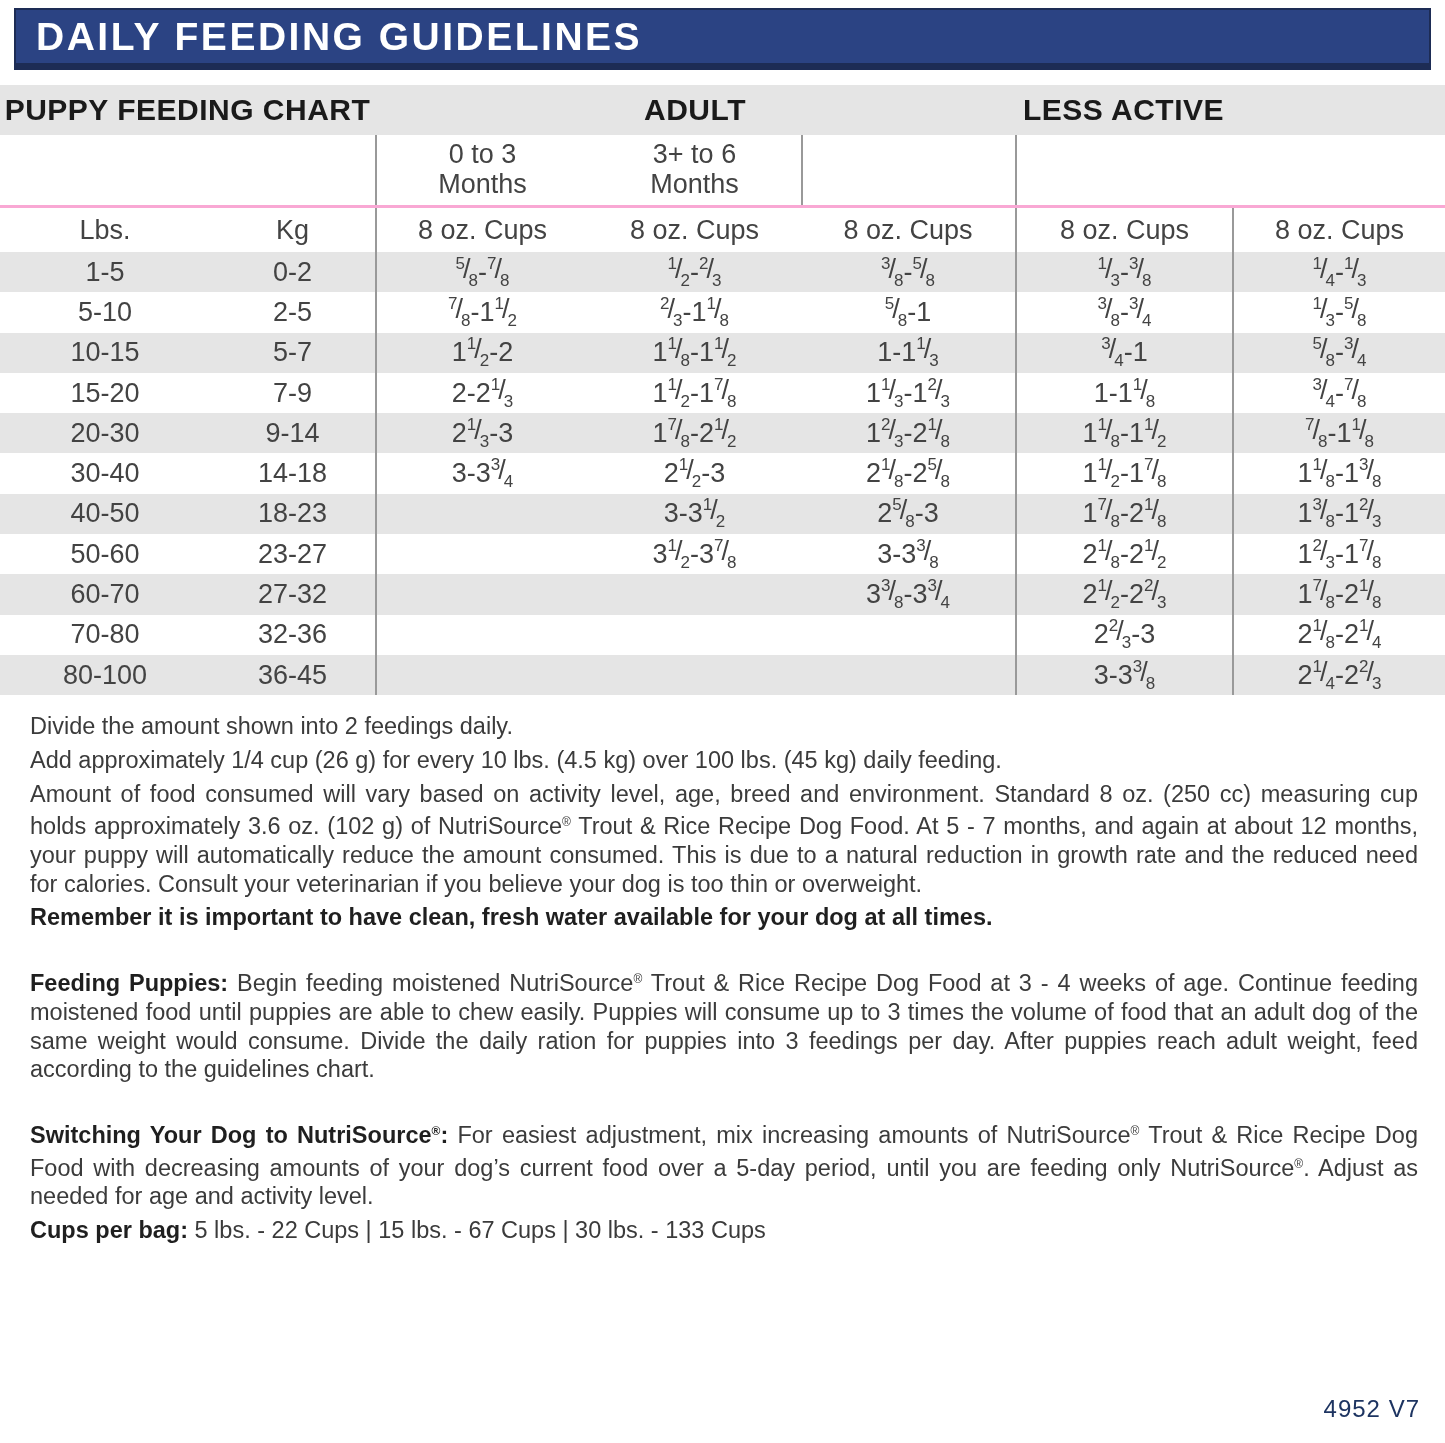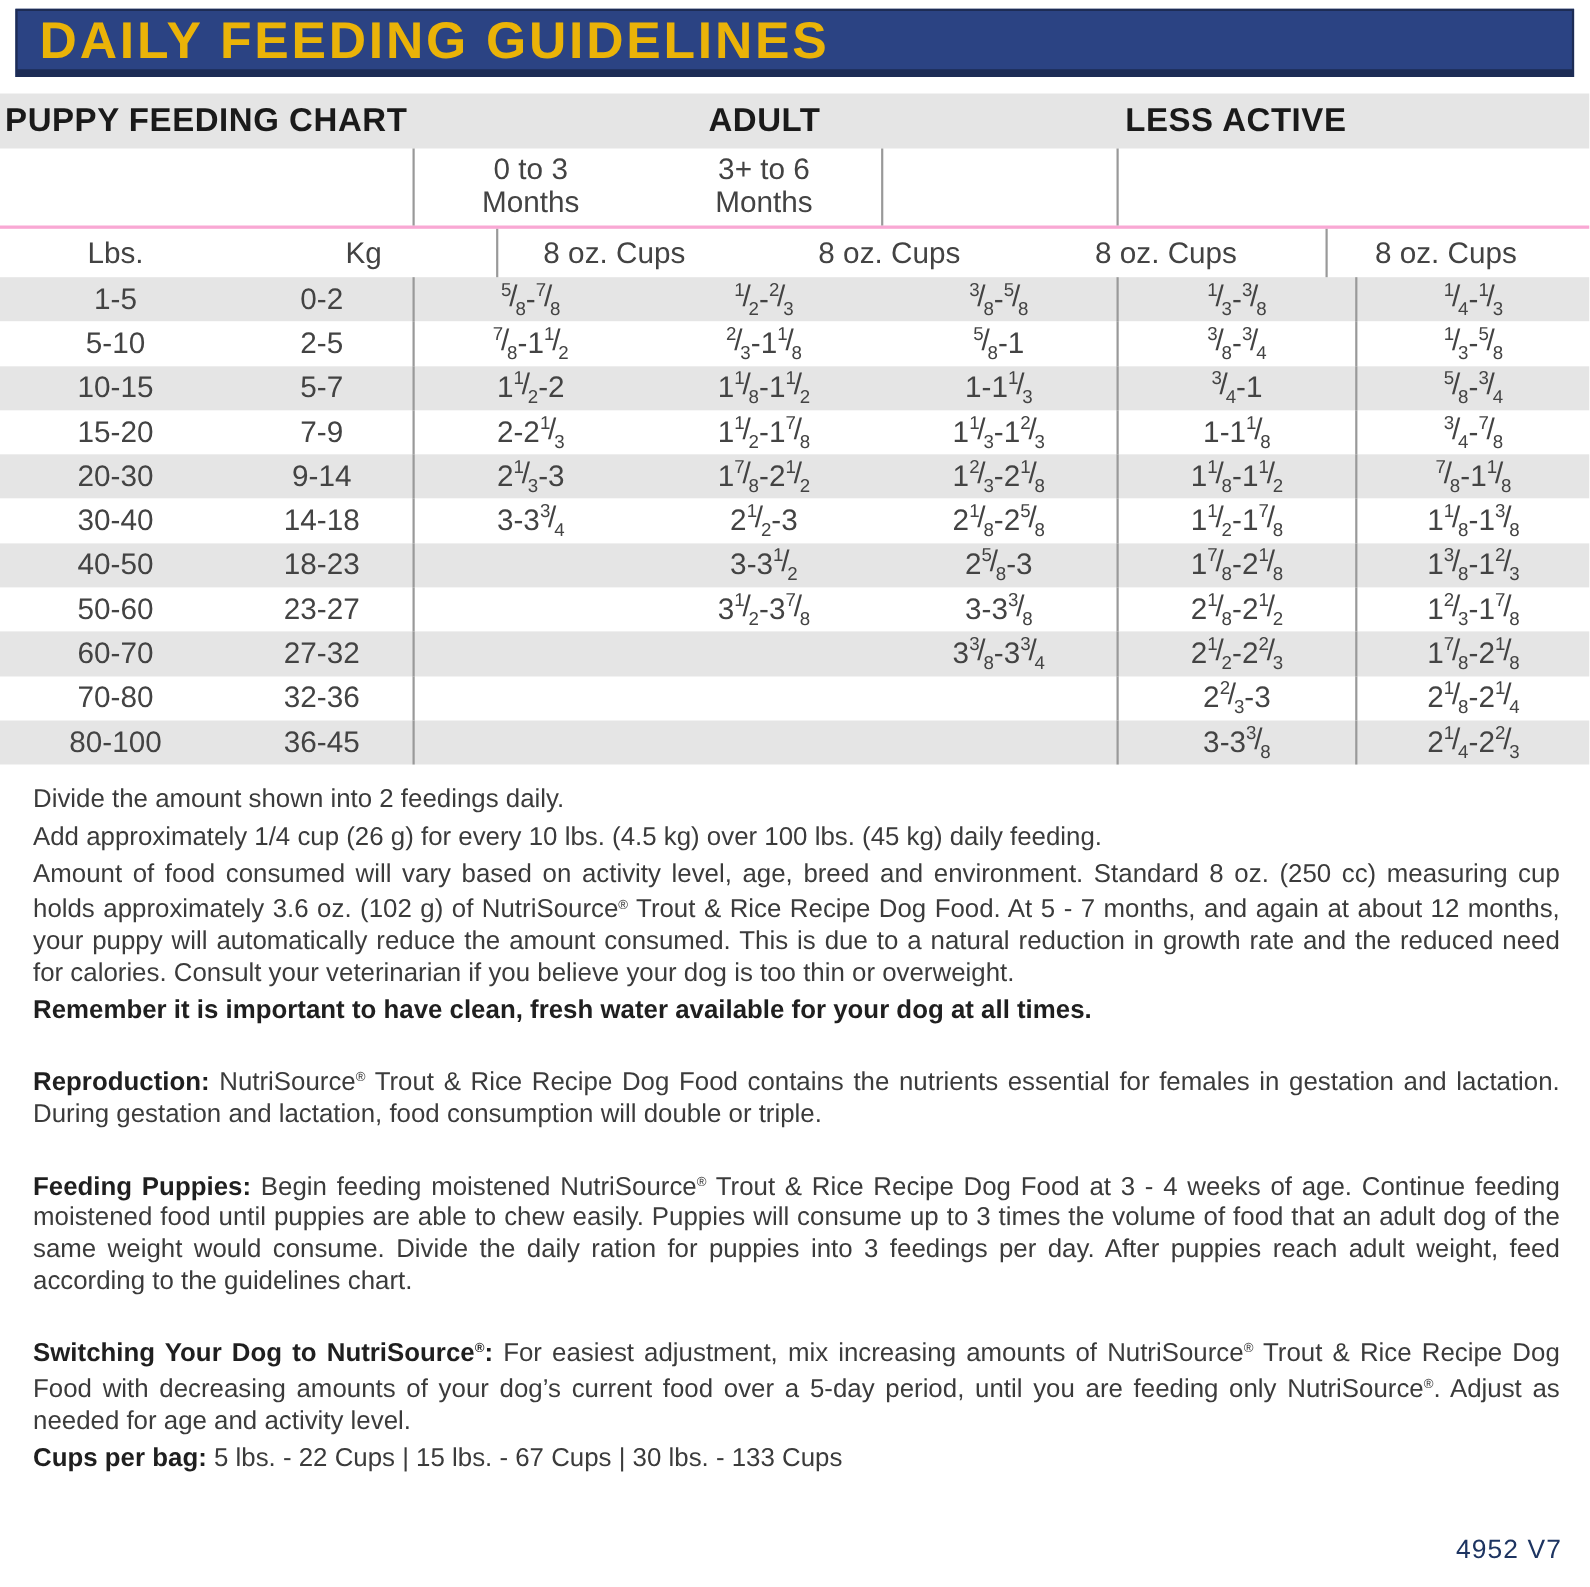--- a/index.html
+++ b/index.html
@@ -18,22 +18,22 @@
     margin:8px 14px 0 14px;
     height:62px;
     background:#2b4383;
     border:2px solid #1d2c55;
     border-bottom-width:7px;
     display:flex; align-items:center;
     padding-left:20px;
   }
   .title-bar h1 {
     margin:0;
-    color:#eab308;
-    font-size:47px;
+    color:#ffffff;
+    font-size:39px;
     font-weight:bold;
     letter-spacing:2.5px;
     line-height:1;
   }
 
   
   .ftable { width:1445px; margin-top:15px; }
   .trow {
     display:grid;
     grid-template-columns:210px 165px 213px 213px 214px 217px 213px;
@@ -44,21 +44,21 @@
     background:#e5e5e5;
     height:50px;
   }
   .band-row .gh {
     display:flex; align-items:center; justify-content:center;
     font-size:30px; font-weight:bold; color:#1a1a1a;
     letter-spacing:0.5px;
   }
   .months-row { height:73px; border-bottom:3px solid #f9a8d4; }
   .months-row .c { flex-direction:column; line-height:1.1; }
-  .cups-row { height:44px;gap:38px; }
+  .cups-row { height:44px; }
   .drow { height:40.3px; }
   .drow.stripe { background:#e5e5e5; }
   .c {
     display:flex; align-items:center; justify-content:center;
     font-size:27px; color:#434343;
   }
   .c.v { border-left:2px solid #999999; }
   .c span { white-space:pre; }
 
   
@@ -554,21 +554,20 @@
 </div>
 
 <div class="bodytext">
   <div>
       <p>Divide the amount shown into 2 feedings daily.</p>
       <p>Add approximately 1/4 cup (26 g) for every 10 lbs. (4.5 kg) over 100 lbs. (45 kg) daily feeding.</p>
       <p>Amount of food consumed will vary based on activity level, age, breed and environment. Standard 8 oz. (250 cc) measuring cup holds approximately 3.6 oz. (102 g)  of NutriSource<sup class="reg">®</sup> Trout &amp; Rice Recipe Dog Food. At 5 - 7 months, and again at about 12 months, your puppy will automatically reduce the amount consumed. This is due to a natural reduction in growth rate and the reduced need for calories. Consult your veterinarian if you believe your dog is too thin or overweight.</p>
       <p class="lead">Remember it is important to have clean, fresh water available for your dog at all times.</p>
     </div>
 
-  <p class="gap"><b class="lead">Reproduction:</b><span> NutriSource<sup class="reg">®</sup> Trout &amp; Rice Recipe Dog Food contains the nutrients essential for females in gestation and lactation. During gestation and lactation, food consumption will double or triple.</span></p>
 
   <p class="gap"><b class="lead">Feeding Puppies:</b><span> Begin feeding moistened NutriSource<sup class="reg">®</sup> Trout &amp; Rice Recipe Dog Food at 3 - 4 weeks of age. Continue feeding moistened food until puppies are able to chew easily. Puppies will consume up to 3 times the volume of food that an adult dog of the same weight would consume. Divide the daily ration for puppies into 3 feedings per day. After puppies reach adult weight, feed according to the guidelines chart.</span></p>
 
   <p class="gap"><b class="lead">Switching Your Dog to NutriSource<sup class="reg">®</sup>:</b><span> For easiest adjustment, mix increasing amounts of NutriSource<sup class="reg">®</sup> Trout &amp; Rice Recipe Dog Food with decreasing amounts of your dog’s current food over a 5-day period, until you are feeding only NutriSource<sup class="reg">®</sup>. Adjust as needed for age and activity level.</span></p>
 
 
   <p><b class="lead">Cups per bag:</b><span>  5 lbs. - 22 Cups  |  15 lbs. - 67 Cups  |  30 lbs. -  133 Cups</span></p>
 </div>
 
 <div class="footer-code">4952 V7</div>

